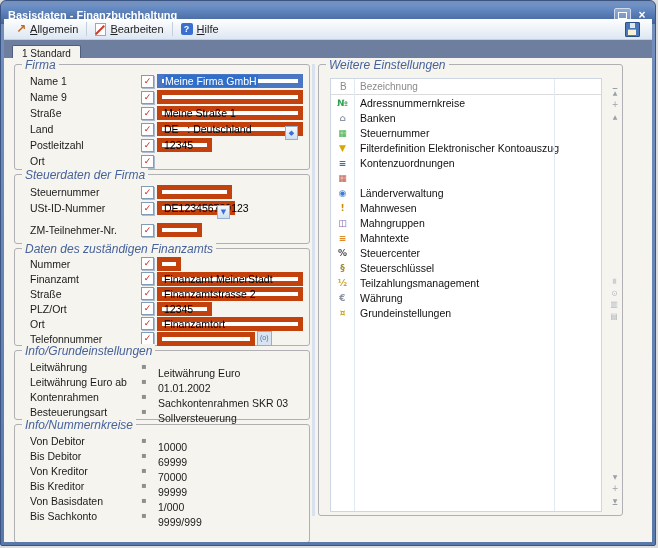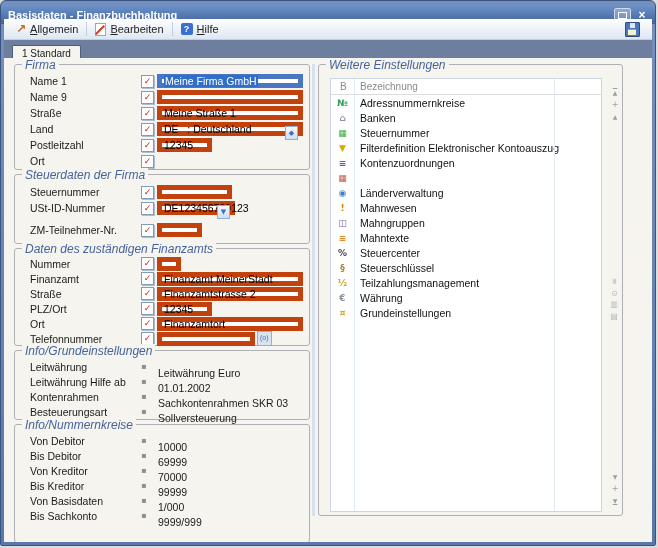--- a/index.html
+++ b/index.html
@@ -219,21 +219,21 @@
       </div>
 
       <div class="fs" style="left:10px;top:292px;width:296px;height:70px;padding-top:8px;">
         <span class="fs-legend">Info/Grundeinstellungen</span>
         <div class="frow frow15">
           <span class="flabel">Leitwährung</span>
           <span class="bullet">▪</span>
           <span class="rval">Leitwährung Euro</span>
         </div>
         <div class="frow frow15">
-          <span class="flabel">Leitwährung Hilfe ab</span>
+          <span class="flabel">Leitwährung Euro ab</span>
           <span class="bullet">▪</span>
           <span class="rval">01.01.2002</span>
         </div>
         <div class="frow frow15">
           <span class="flabel">Kontenrahmen</span>
           <span class="bullet">▪</span>
           <span class="rval">Sachkontenrahmen SKR 03</span>
         </div>
         <div class="frow frow15">
           <span class="flabel">Besteuerungsart</span>

